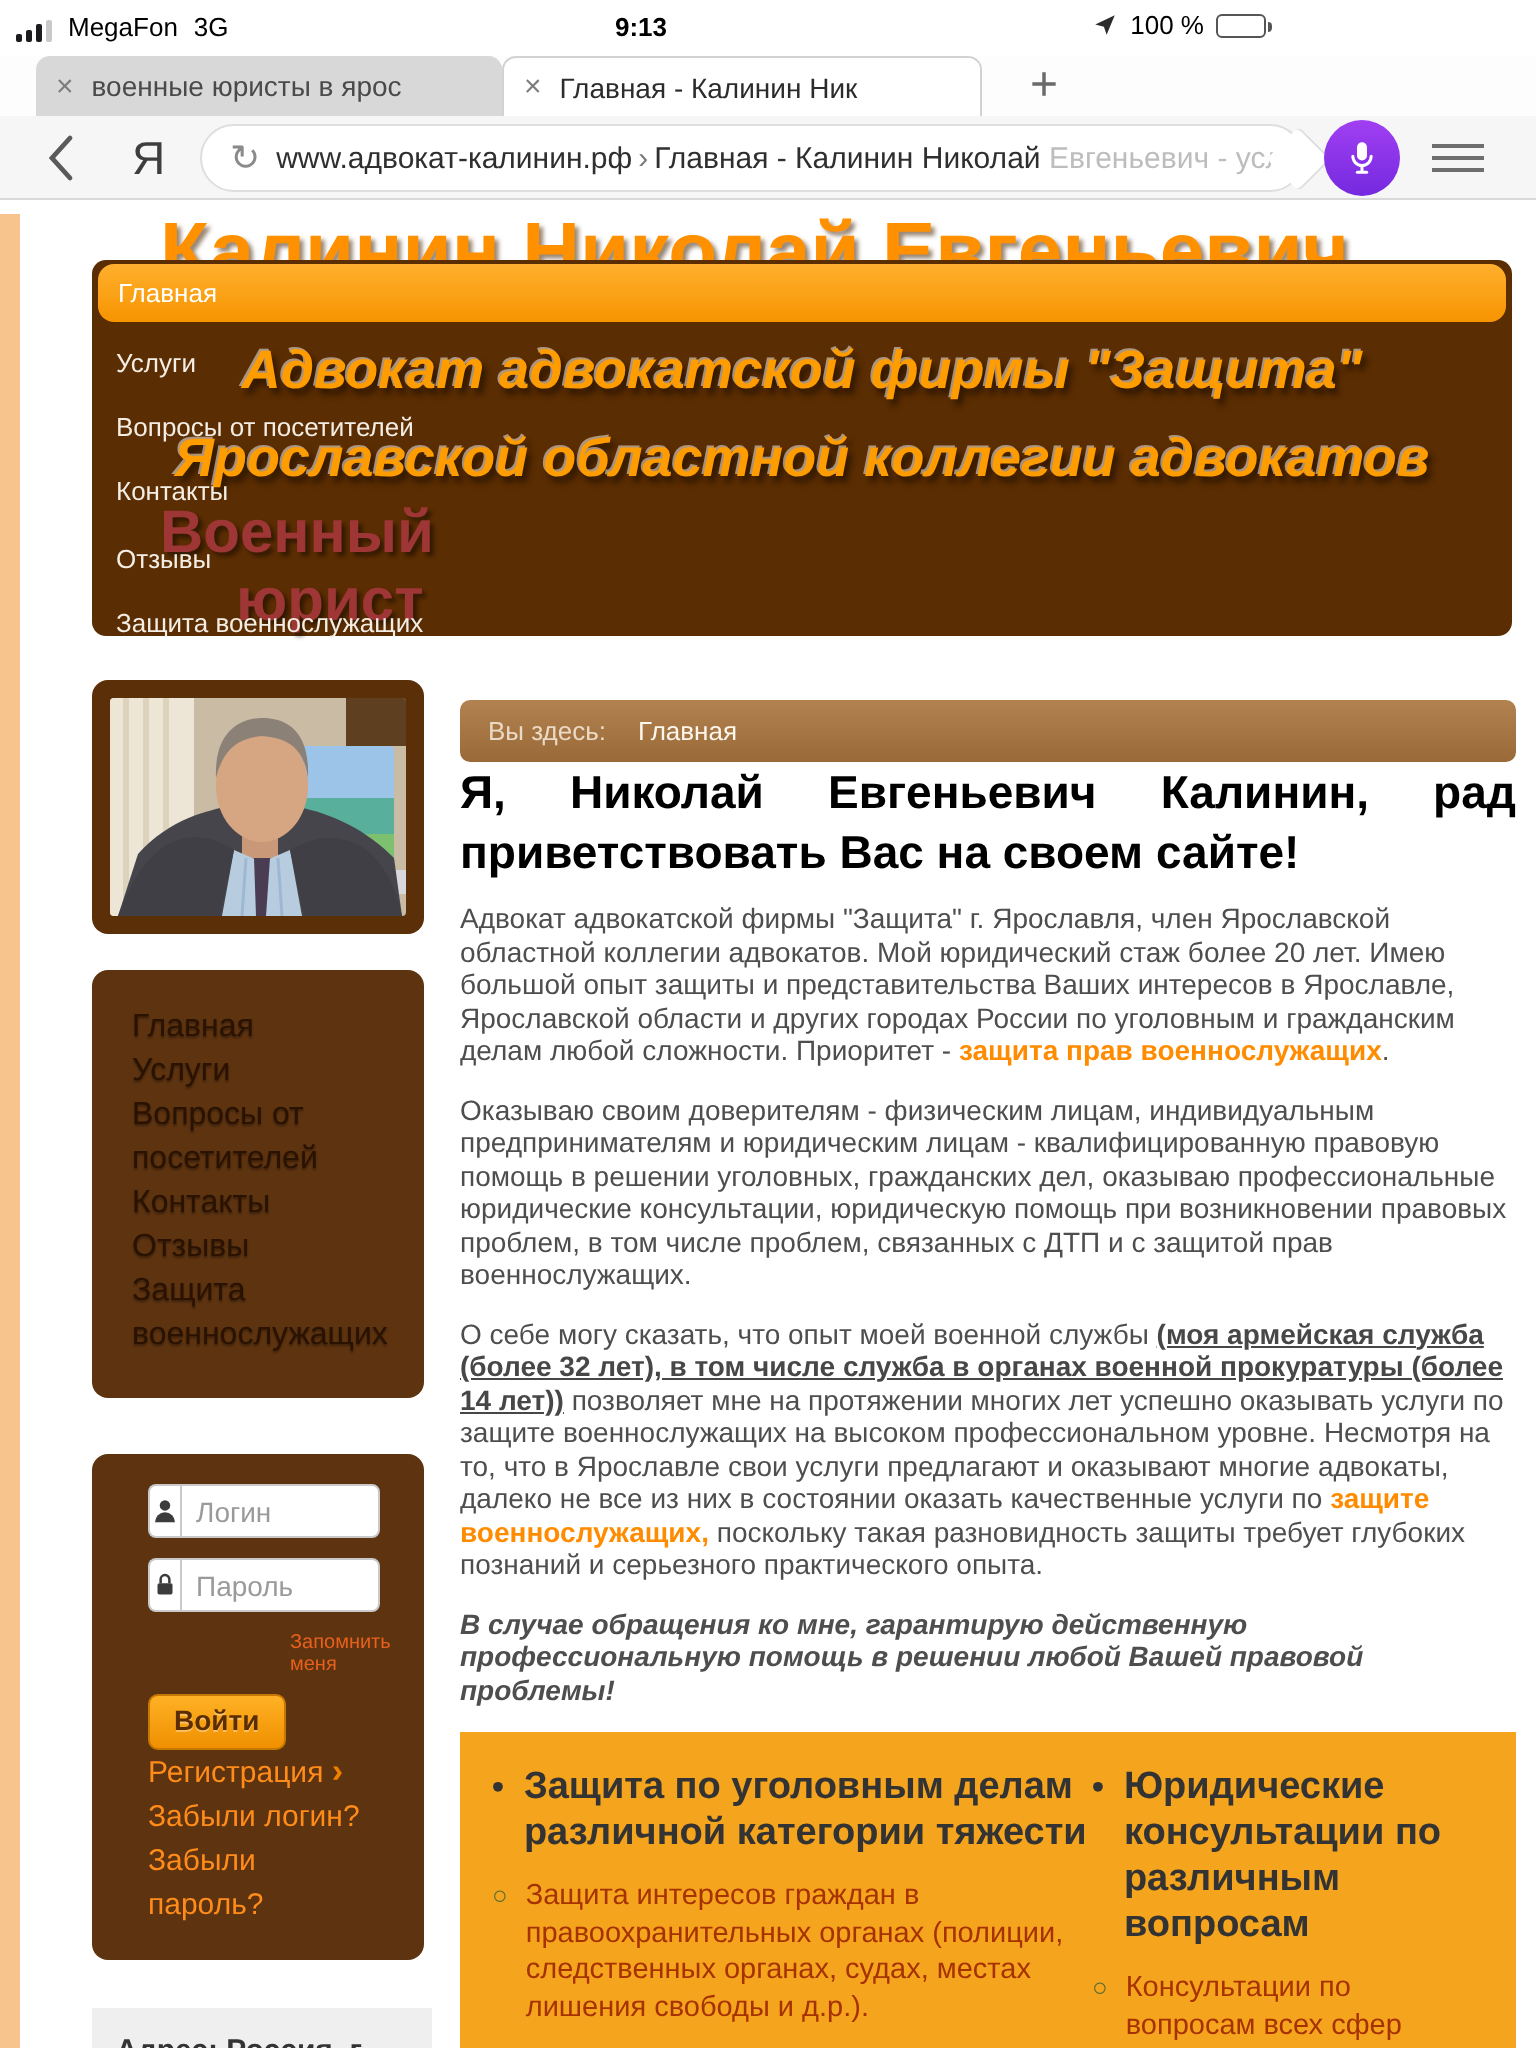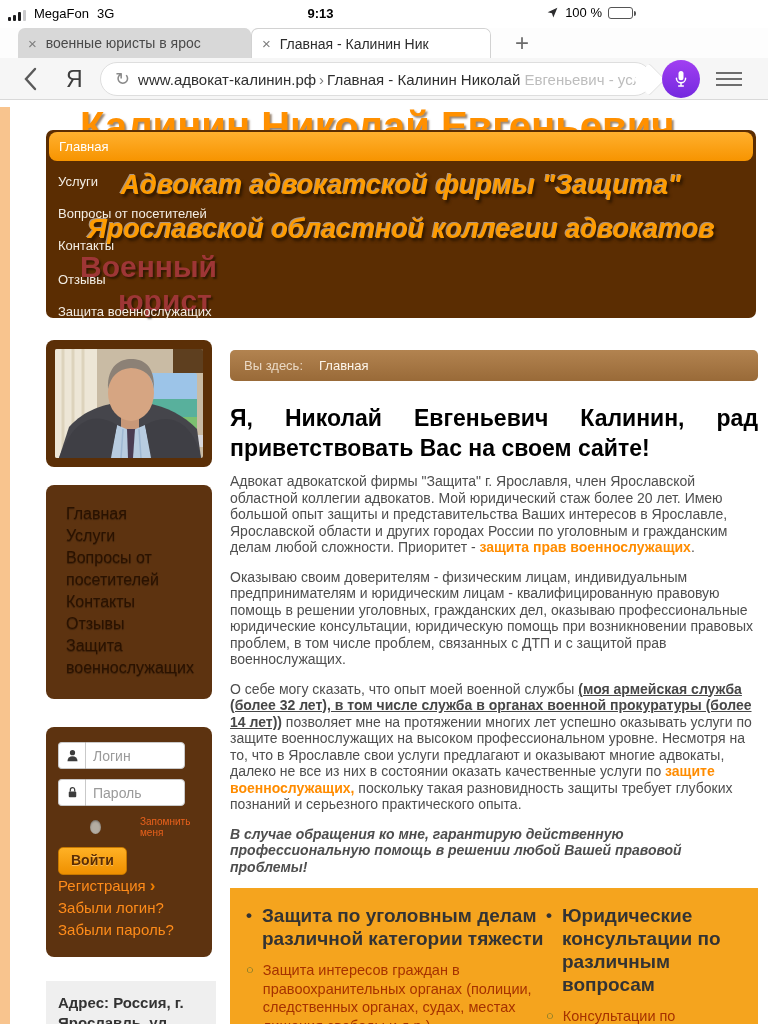--- a/index.html
+++ b/index.html
@@ -82,42 +82,42 @@
   .mil1 { left:34px; top:120px; } .mil2 { left:72px; top:154px; }
 
   
   .sidebar { position:absolute; left:28px; top:240px; width:168px; }
   .photo-box { width:166px; height:127px; background:#5b2f07; border-radius:8px; padding:9px; }
   .photo-box svg { display:block; border-radius:2px; }
   .nav-box { margin-top:18px; width:166px; background:#5d3310; border-radius:8px;
     padding:18px 10px 20px 20px; }
   .snav-item { font-size:16px; line-height:22px; color:#2a1200;
     text-shadow:0 1px 1px rgba(0,0,0,.35); }
-  .login-box { margin-top:28px; width:166px; background:#5d3310; border-radius:8px; padding:15px 12px 16px; }
+  .login-box { margin-top:28px; width:166px; background:#5d3310; border-radius:8px; padding:15px 28px 16px; }
   .lrow { display:flex; margin-bottom:10px; }
   .icon-box { width:27px; height:27px; background:#fff; border:1px solid #c9c9c9; border-right:none;
     border-radius:4px 0 0 4px; display:flex; align-items:center; justify-content:center; }
   .lrow input { width:100px; height:27px; border:1px solid #c9c9c9; border-radius:0 4px 4px 0;
     font-size:14px; padding:0 7px; color:#333; outline:none; font-family:inherit; }
   .lrow input::placeholder { color:#9a9a9a; }
   .remember { display:flex; align-items:center; gap:7px; margin:3px 0 9px; }
   .chk { width:14px; height:14px; border-radius:50%; background:#b3aca1; box-shadow:inset 0 1px 2px rgba(0,0,0,.4); }
   .remember span { color:#e8611c; font-size:10px;margin-left:32px; }
   .login-btn { display:inline-block; padding:4px 12px 6px; background:linear-gradient(#ffb125,#ef9000);
     border:1px solid #c77800; border-radius:5px; color:#5b2d02; font-size:14px; font-weight:bold;
     text-shadow:0 1px 0 rgba(255,255,255,.35); }
   .llink { display:block; color:#ff8c1a; font-size:15px; line-height:22px; }
   .llink .arr { font-weight:bold; color:#f08000; font-size:17px; }
   .addr-box { margin-top:24px; width:170px; background:#efefef; padding:12px; min-height:200px;
     font-size:15px; font-weight:bold; color:#333; line-height:20px; }
 
   
   .main { position:absolute; left:212px; top:250px; width:528px; }
   .breadcrumb { height:31px; border-radius:5px; background:linear-gradient(#b28350,#996a38);
-    display:flex; align-items:center; gap:16px; padding:0 14px; margin-bottom:22px; }
+    display:flex; align-items:center; gap:16px; padding:0 14px; }
   .breadcrumb .bl { color:#ead9c4; font-size:13px; }
   .breadcrumb .bc { color:#fdf6ec; font-size:13px; }
   h1.title { font-size:23px; line-height:30px; color:#000000; text-align:justify; margin-bottom:10px; }
   .main p { font-size:14px; line-height:16.5px; color:#4e4e4e; margin-bottom:13px; }
   .hl { color:#ff8c00; font-weight:bold; }
   .bu { font-weight:bold; text-decoration:underline; color:#474747; }
   .lead { font-style:italic; font-weight:bold; color:#484848; }
   .services { background:#f5a41e; padding:16px; display:flex; margin-top:0; min-height:250px; }
   .svc-col1 { width:300px; } .svc-col2 { width:196px; }
   .svc-h { display:flex; gap:10px; font-size:19px; font-weight:bold; color:#333;

